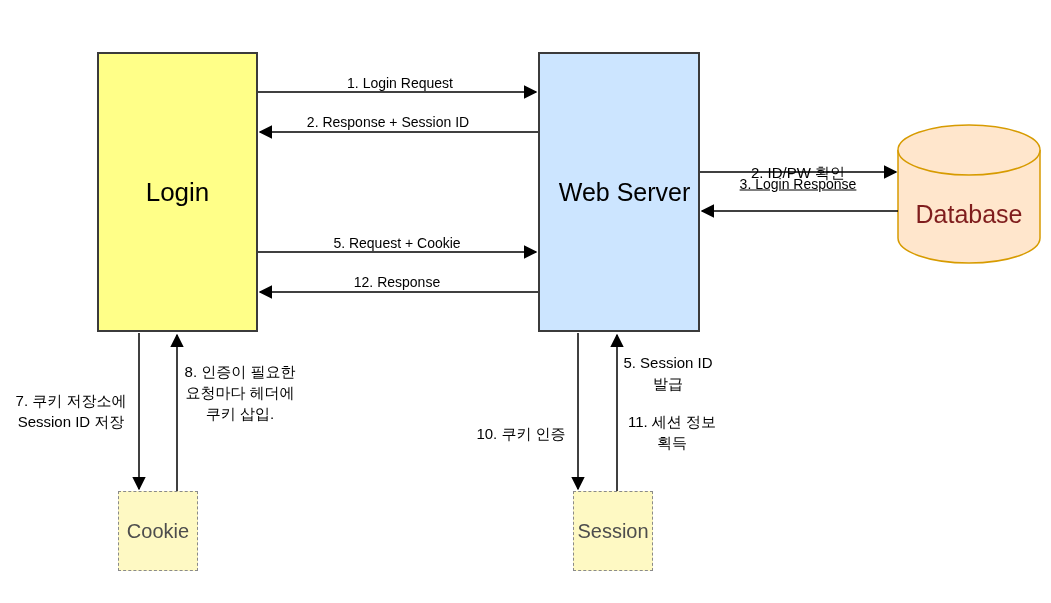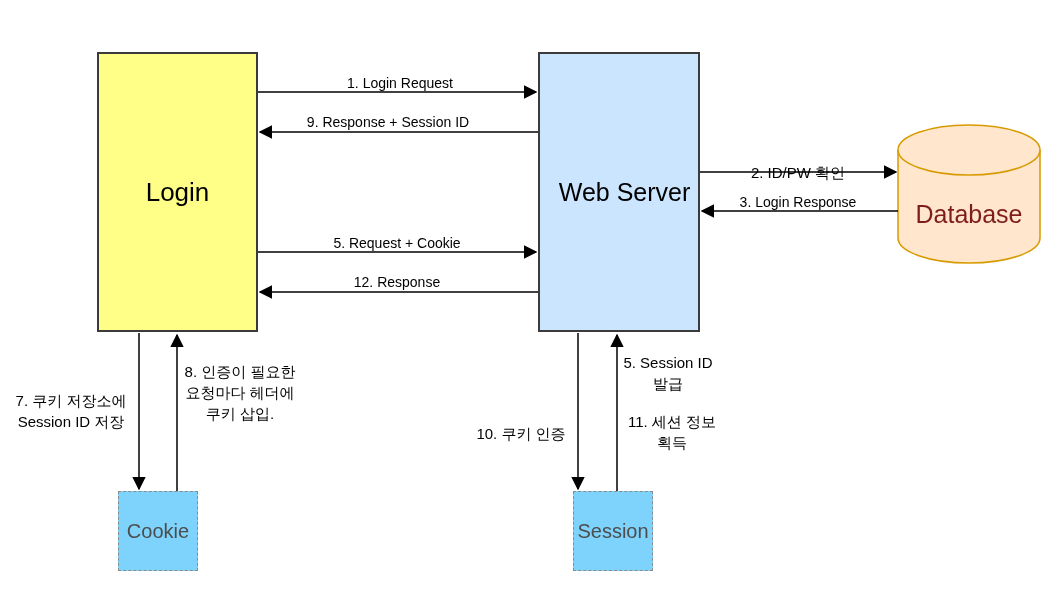--- a/index.html
+++ b/index.html
@@ -34,21 +34,21 @@
   .node-server {
     left: 538px; top: 52px; width: 162px; height: 280px;
     background: #CCE5FF;
     border: 2px solid #3b3b3b;
     font-size: 25px;
     color: #000000;
     padding-left: 11px;
   }
   .node-store {
     width: 80px; height: 80px;
-    background: #7dd3fc;
+    background: #fef9c3;
     border: 1px dashed #8a8a8a;
     font-size: 20px;
     color: #4d4d4d;
   }
   .node-cookie { left: 118px; top: 491px; }
   .node-session { left: 558px; top: 491px; margin-left: 15px; }
   .db-label {
     position: absolute;
     left: 898px; top: 190px; width: 142px; height: 48px;
     display: flex; align-items: center; justify-content: center;
@@ -117,26 +117,26 @@
     <line x1="139" y1="333" x2="139" y2="489" stroke="#000" stroke-width="1.5" marker-end="url(#ah)"></line>
     <line x1="177" y1="491" x2="177" y2="335" stroke="#000" stroke-width="1.5" marker-end="url(#ah)"></line>
 
     <line x1="578" y1="333" x2="578" y2="489" stroke="#000" stroke-width="1.5" marker-end="url(#ah)"></line>
     <line x1="617" y1="491" x2="617" y2="335" stroke="#000" stroke-width="1.5" marker-end="url(#ah)"></line>
   </svg>
 
   <div class="db-label">Database</div>
 
   <div class="msg" style="left:400px; top:83px;">1. Login Request</div>
-  <div class="msg" style="left:388px; top:122px;">9. Response + Session ID</div>
+  <div class="msg" style="left:388px; top:122px;">2. Response + Session ID</div>
   <div class="msg" style="left:397px; top:243px;">5. Request + Cookie</div>
   <div class="msg" style="left:397px; top:282px;">12. Response</div>
 
   <div class="msg ko" style="left:798px; top:161px;margin-top:11px;">2. ID/PW 확인</div>
-  <div class="msg" style="left:798px; top:202px;">3. Login Response</div>
+  <div class="msg" style="left:798px; top:184px;text-decoration:underline;">3. Login Response</div>
 
   <div class="msg ko" style="left:71px;  top:411px;">7. 쿠키 저장소에
 Session ID 저장</div>
   <div class="msg ko" style="left:240px; top:392px;">8. 인증이 필요한
 요청마다 헤더에
 쿠키 삽입.</div>
 
   <div class="msg ko" style="left:668px; top:373px;">5. Session ID
 발급</div>
   <div class="msg ko" style="left:521px; top:433px;">10. 쿠키 인증</div>

